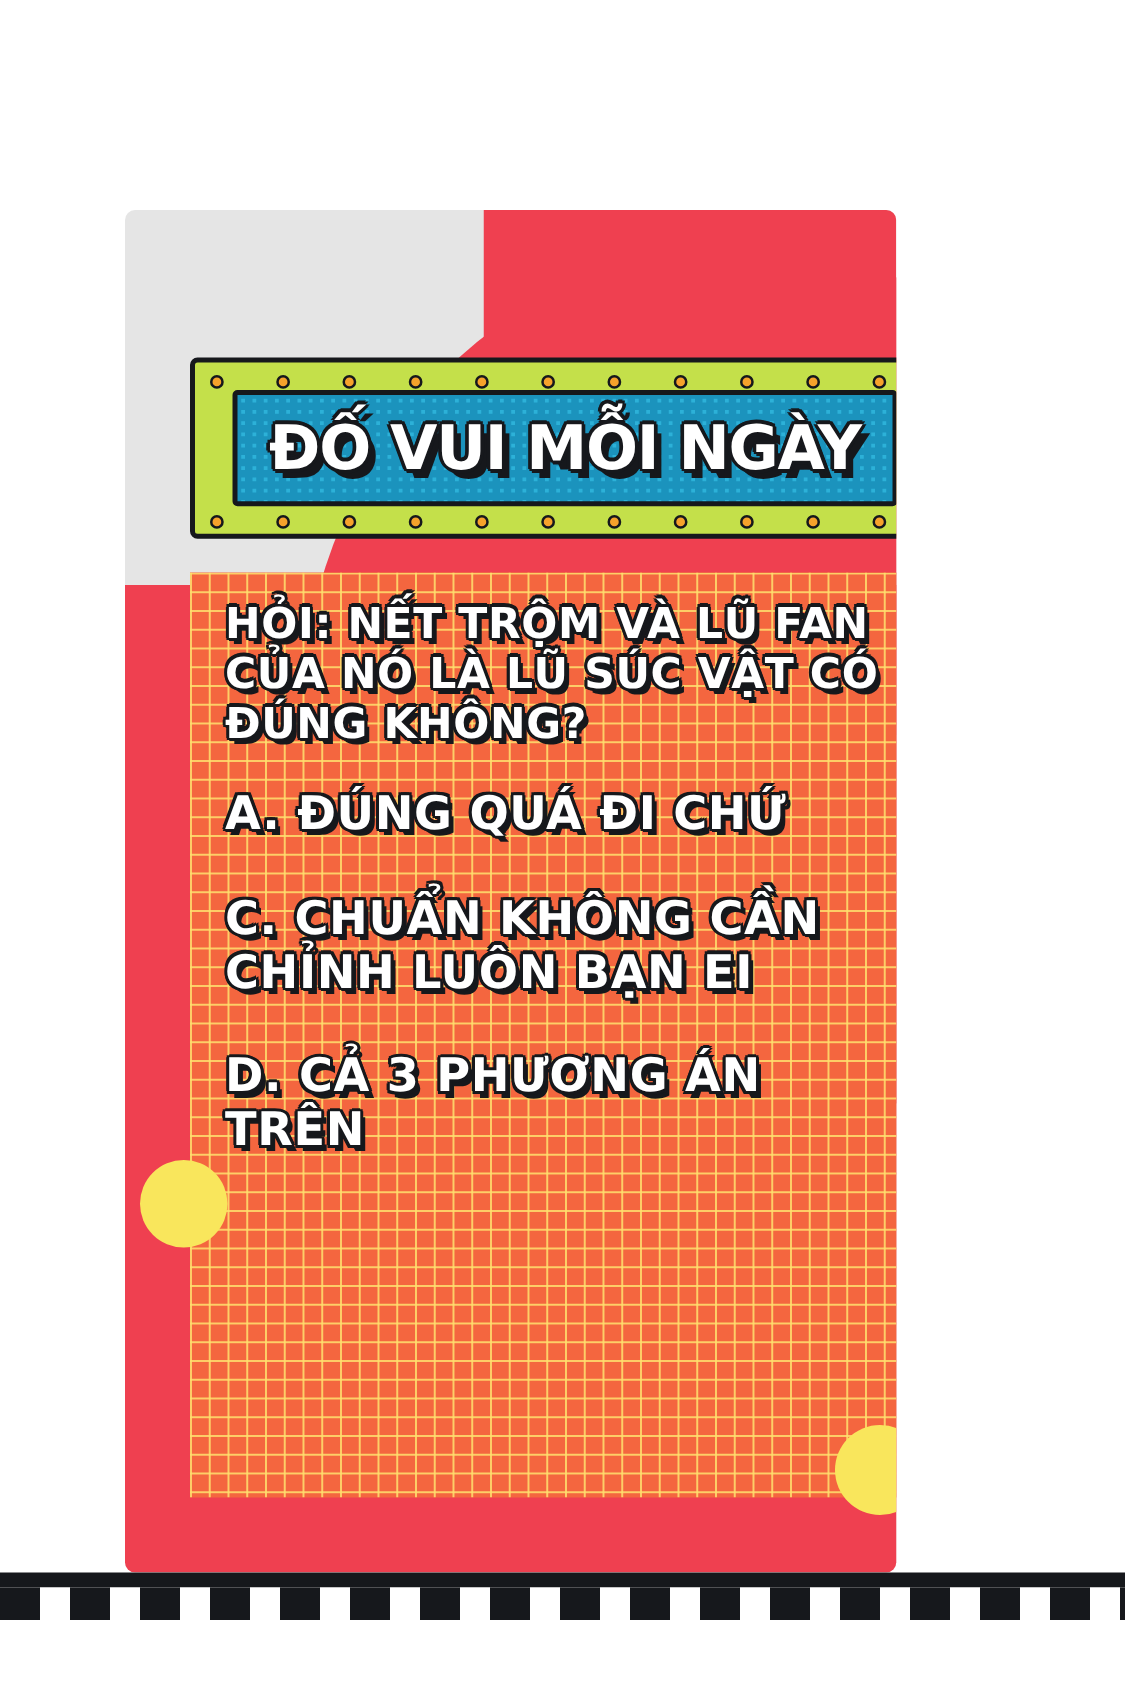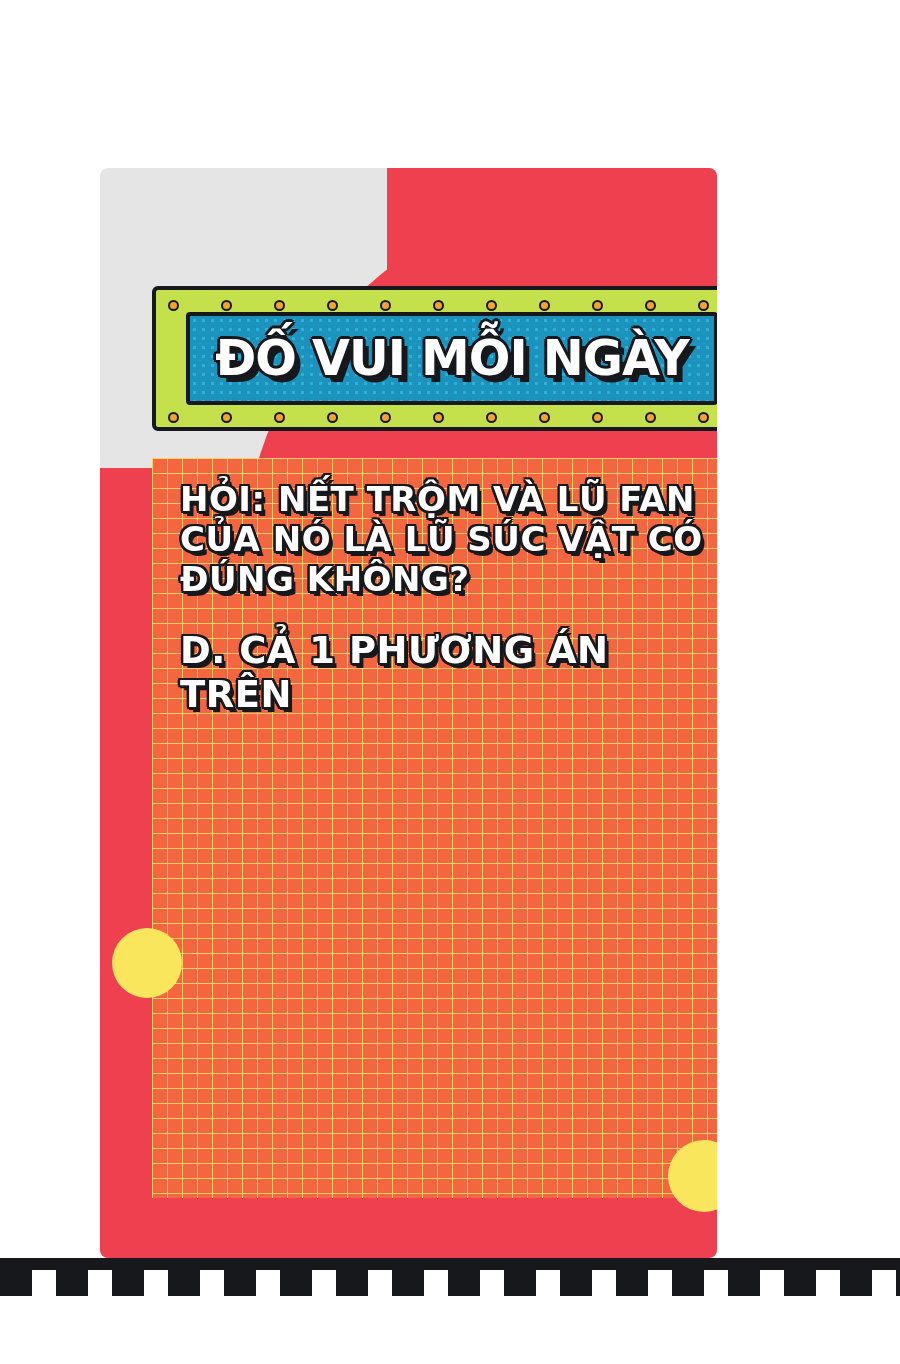--- a/index.html
+++ b/index.html
@@ -261,21 +261,23 @@
       <div class="rivet" style="left:489px; top:122px;"></div>
       <div class="rivet" style="left:542px; top:122px;"></div>
       <div class="rivet" style="left:578px; top:122px;"></div>
     </div>
   </div>
 
   <div class="panel">
     <div class="grid"></div>
     <div class="panel-text">
       <div class="qline question">HỎI: NẾT TRỘM VÀ LŨ FAN CỦA NÓ LÀ LŨ SÚC VẬT CÓ ĐÚNG KHÔNG?</div>
-      <div class="opt last">D. CẢ 1 PHƯƠNG ÁN TRÊN</div>
+      <div class="opt">A. ĐÚNG QUÁ ĐI CHỨ</div>
+      <div class="opt">C. CHUẨN KHÔNG CẦN CHỈNH LUÔN BẠN EI</div>
+      <div class="opt last">D. CẢ 3 PHƯƠNG ÁN TRÊN</div>
     </div>
   </div>
 
   <div class="dot-left"></div>
   <div class="dot-right"></div>
 </div>
 
 <div class="bottom-strip">
   <div class="bar"></div>
   <div class="teeth"></div>

